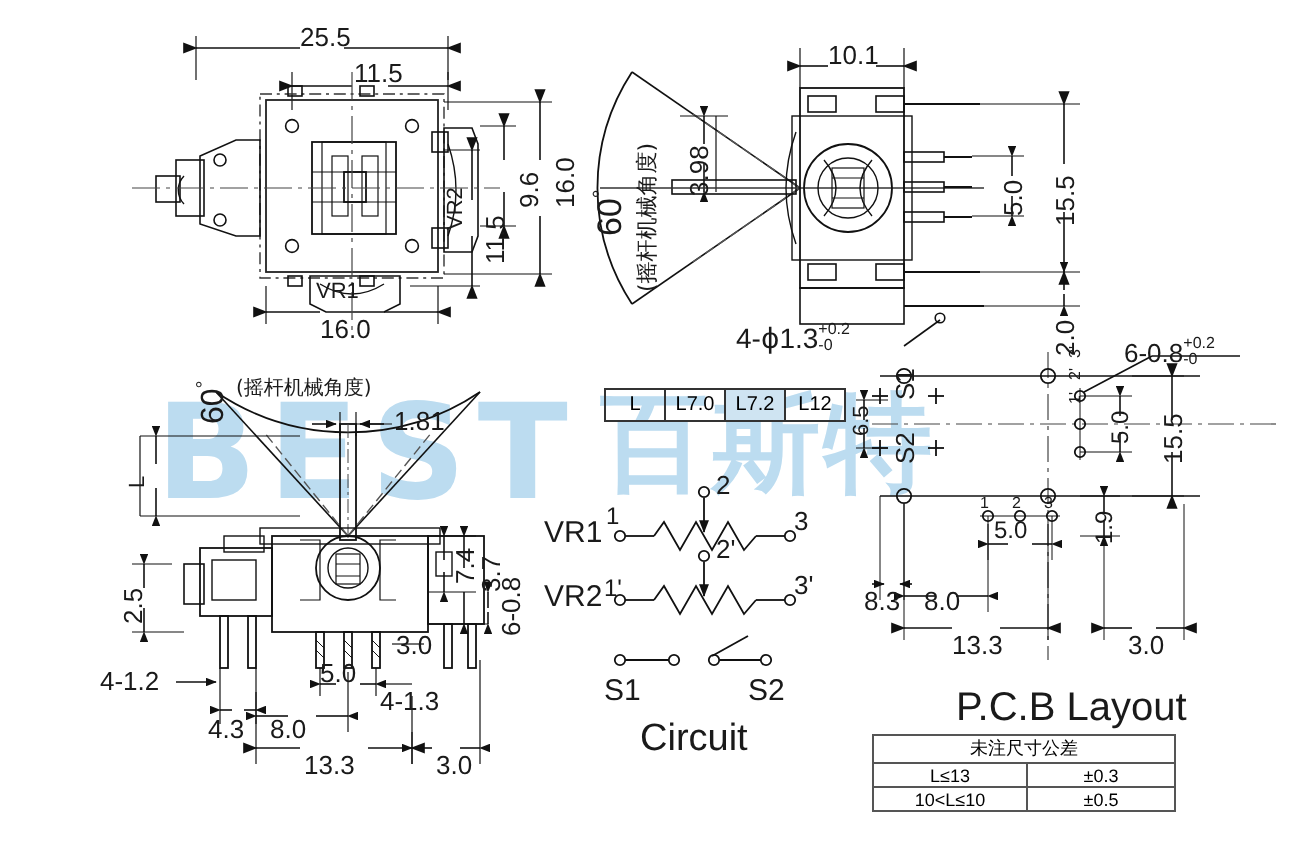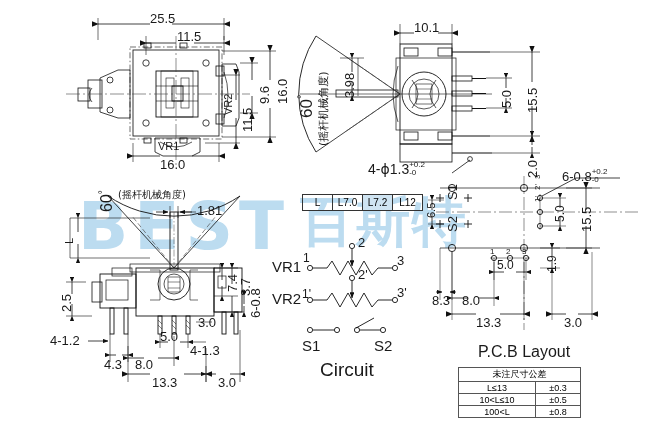--- a/index.html
+++ b/index.html
@@ -476,39 +476,35 @@
   <div class="lbl dim rot90" style="left:580px;top:232px;">15.5</div>
   <div class="lbl tiny" style="left:490px;top:248px;">1</div>
   <div class="lbl tiny" style="left:506px;top:248px;">2</div>
   <div class="lbl tiny" style="left:522px;top:248px;">3</div>
   <div class="lbl dim" style="left:497px;top:259px;font-size:12px;">5.0</div>
   <div class="lbl dim rot90" style="left:546px;top:272px;font-size:12px;">1.9</div>
   <div class="lbl dim" style="left:432px;top:294px;">8.3</div>
   <div class="lbl dim" style="left:462px;top:294px;">8.0</div>
   <div class="lbl dim" style="left:476px;top:316px;">13.3</div>
   <div class="lbl dim" style="left:564px;top:316px;">3.0</div>
-  <div class="lbl cap" style="left:478px;top:344px;font-size:16px;">P.C.B Layout</div>
-
-  <table class="tol" style="position:absolute;left:458px;top:367px;width:123px;padding-left:40px;">
+  <div class="lbl cap" style="left:478px;top:344px;font-size:20px;">P.C.B Layout</div>
+
+  <table class="tol" style="position:absolute;left:436px;top:367px;width:152px;padding-left:40px;">
     <tbody>
         <tr>
       <td colspan="2" style="font-family:'DejaVu Sans',sans-serif;">未注尺寸公差</td>
     </tr>
     <tr>
       <td style="width:70px;">L≤13</td>
       <td>±0.3</td>
     </tr>
     <tr>
       <td>10&lt;L≤10</td>
       <td>±0.5</td>
     </tr>
-    <tr>
-      <td>100&lt;L</td>
-      <td>±0.8</td>
-    </tr>
   </tbody>
     </table>
 
   <div class="lbl rot90" style="left:98px;top:212px;font-size:16px;">
     <span>60</span><span class="sup" style="font-size:10px;">°</span>
   </div>
 
 </div>
 
 </body></html>

